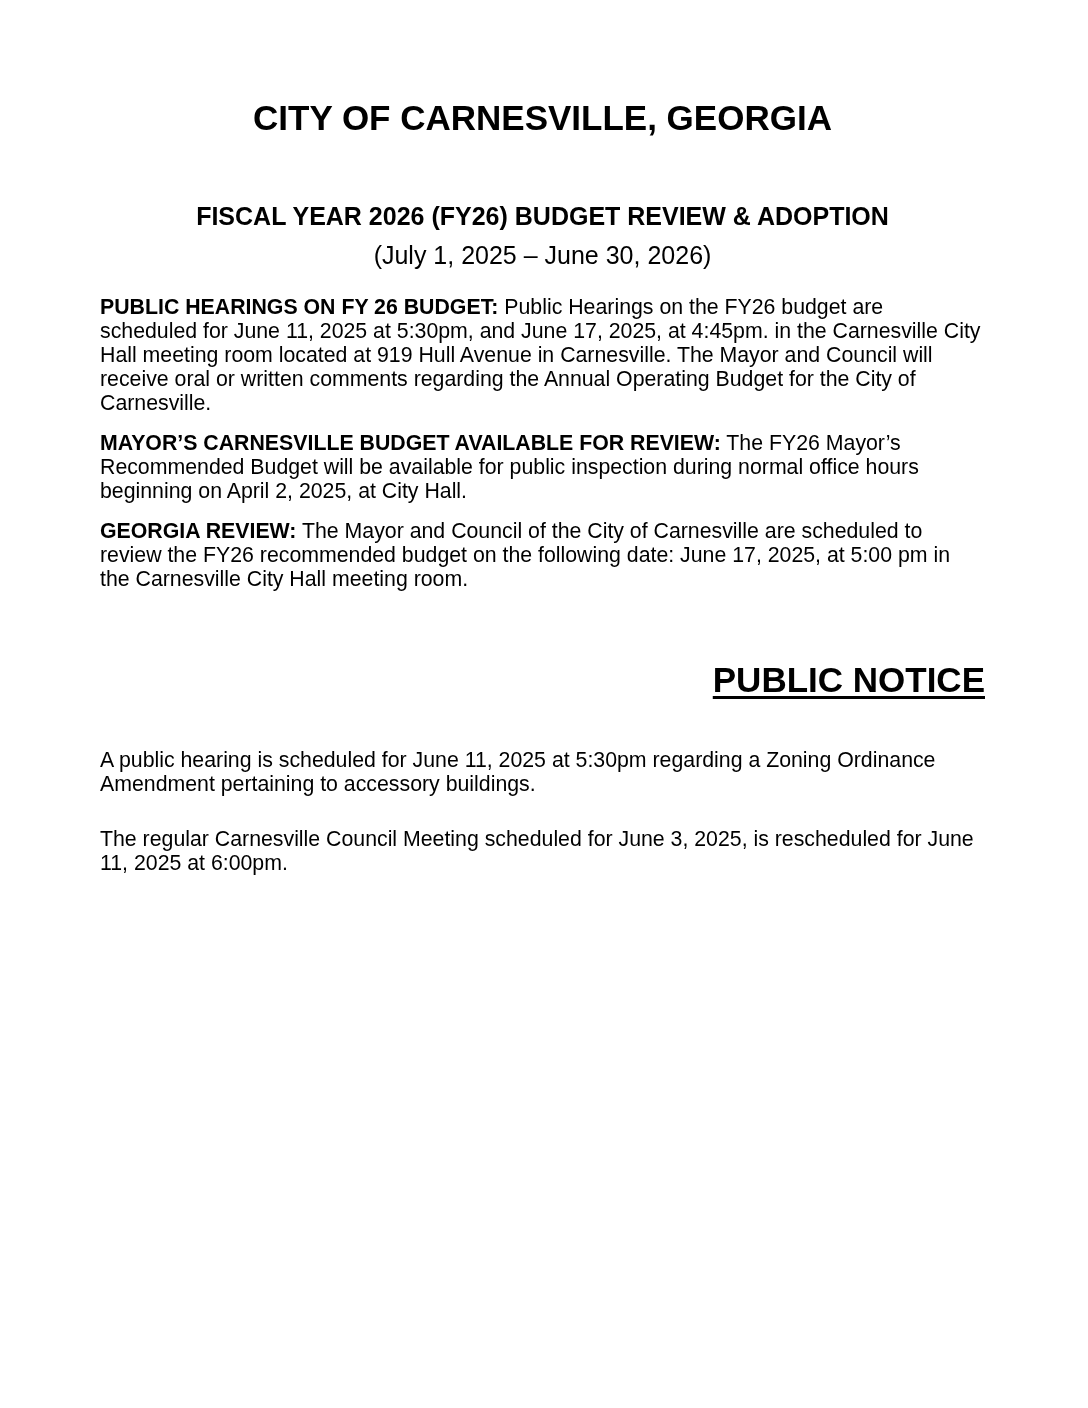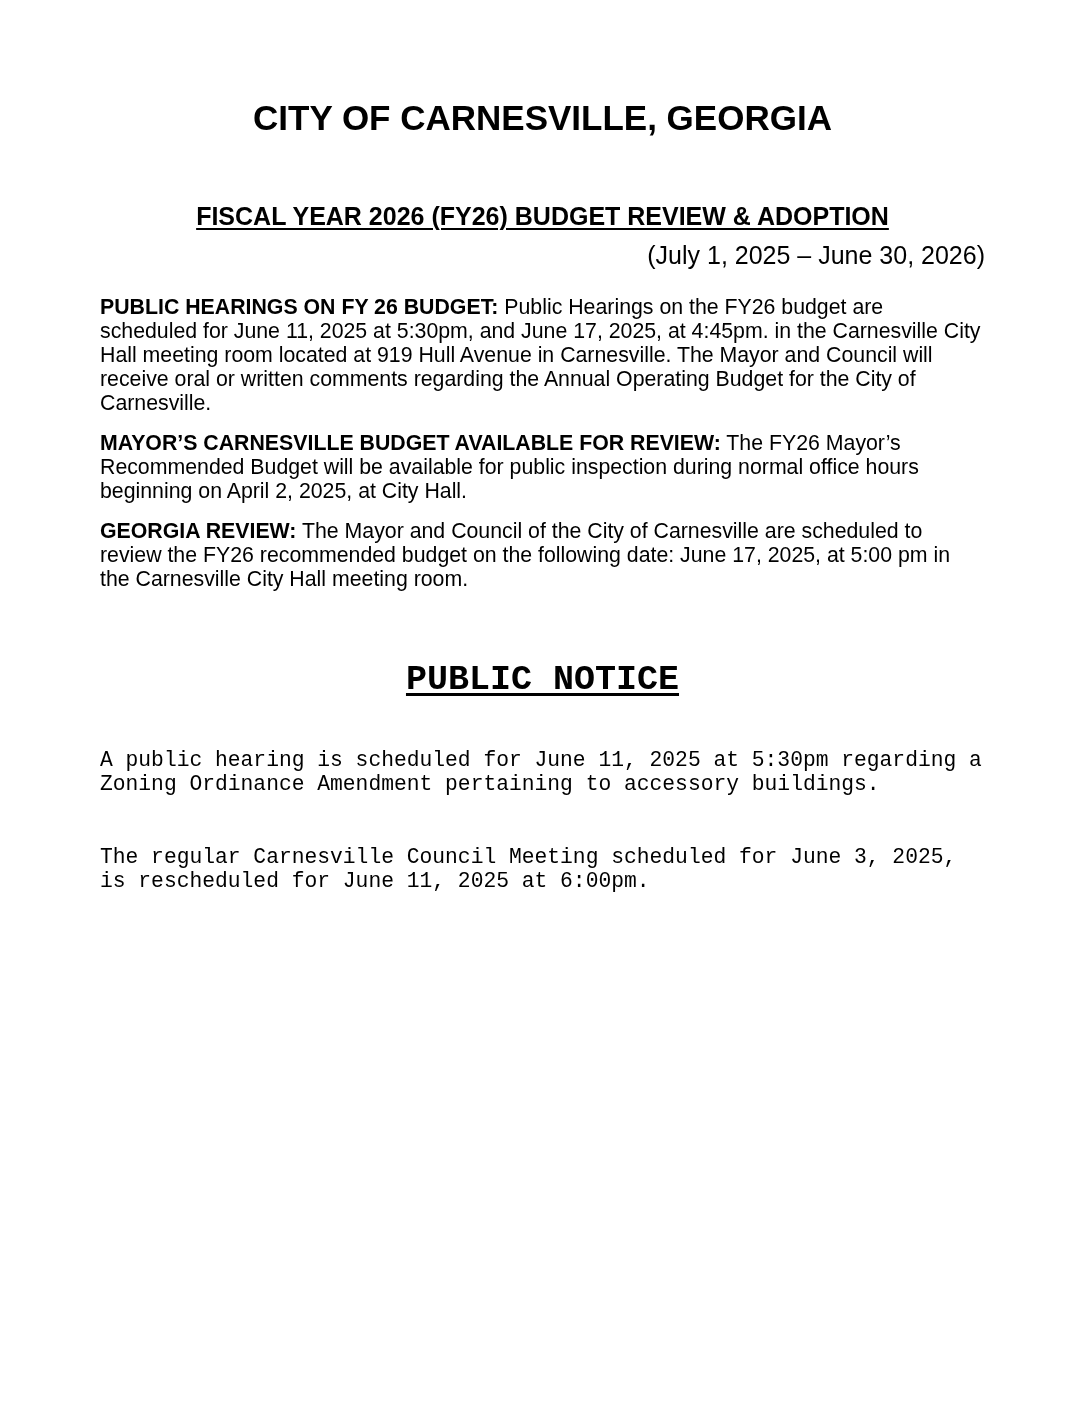--- a/index.html
+++ b/index.html
@@ -25,63 +25,60 @@
     line-height: 1.15;
     text-align: center;
     letter-spacing: 0;
   }
   .doc-subtitle {
     margin: 64px 0 0 0;
     font-size: 25px;
     font-weight: bold;
     line-height: 1.15;
     text-align: center;
-    text-decoration: underline;
     text-decoration-thickness: 2px;
     text-underline-offset: 3px;
   }
   .date-range {
     margin: 10px 0 8px 0;
     font-size: 25px;
     font-weight: normal;
     line-height: 1.15;
-    text-align: right;
+    text-align: center;
   }
   .para {
     margin: 16px 0 0 0;
     font-size: 21.3px;
     line-height: 24px;
     text-align: left;
   }
   .para.first {
     margin-top: 25px;
   }
   .para .label {
     font-weight: bold;
   }
   .notice-heading {
     margin: 69px 0 0 0;
     font-size: 35px;
     font-weight: bold;
     line-height: 1.15;
-    text-align: center;
+    text-align: right;
     text-decoration: underline;
     text-decoration-thickness: 3px;
     text-underline-offset: 4px;
-    font-family: Liberation Mono, monospace;
   }
   .notice-para {
     margin: 48px 0 0 0;
     font-size: 21.3px;
     line-height: 24px;
     text-align: left;
-    font-family: Liberation Mono, monospace;
   }
   .notice-para.second {
-    margin-top: 49px;
+    margin-top: 31px;
   }
 </style>
 </head>
 <body>
 
 <div class="page">
 
   <h1 class="doc-title">CITY OF CARNESVILLE, GEORGIA</h1>
 
   <h2 class="doc-subtitle">FISCAL YEAR 2026 (FY26) BUDGET REVIEW &amp; ADOPTION</h2>

